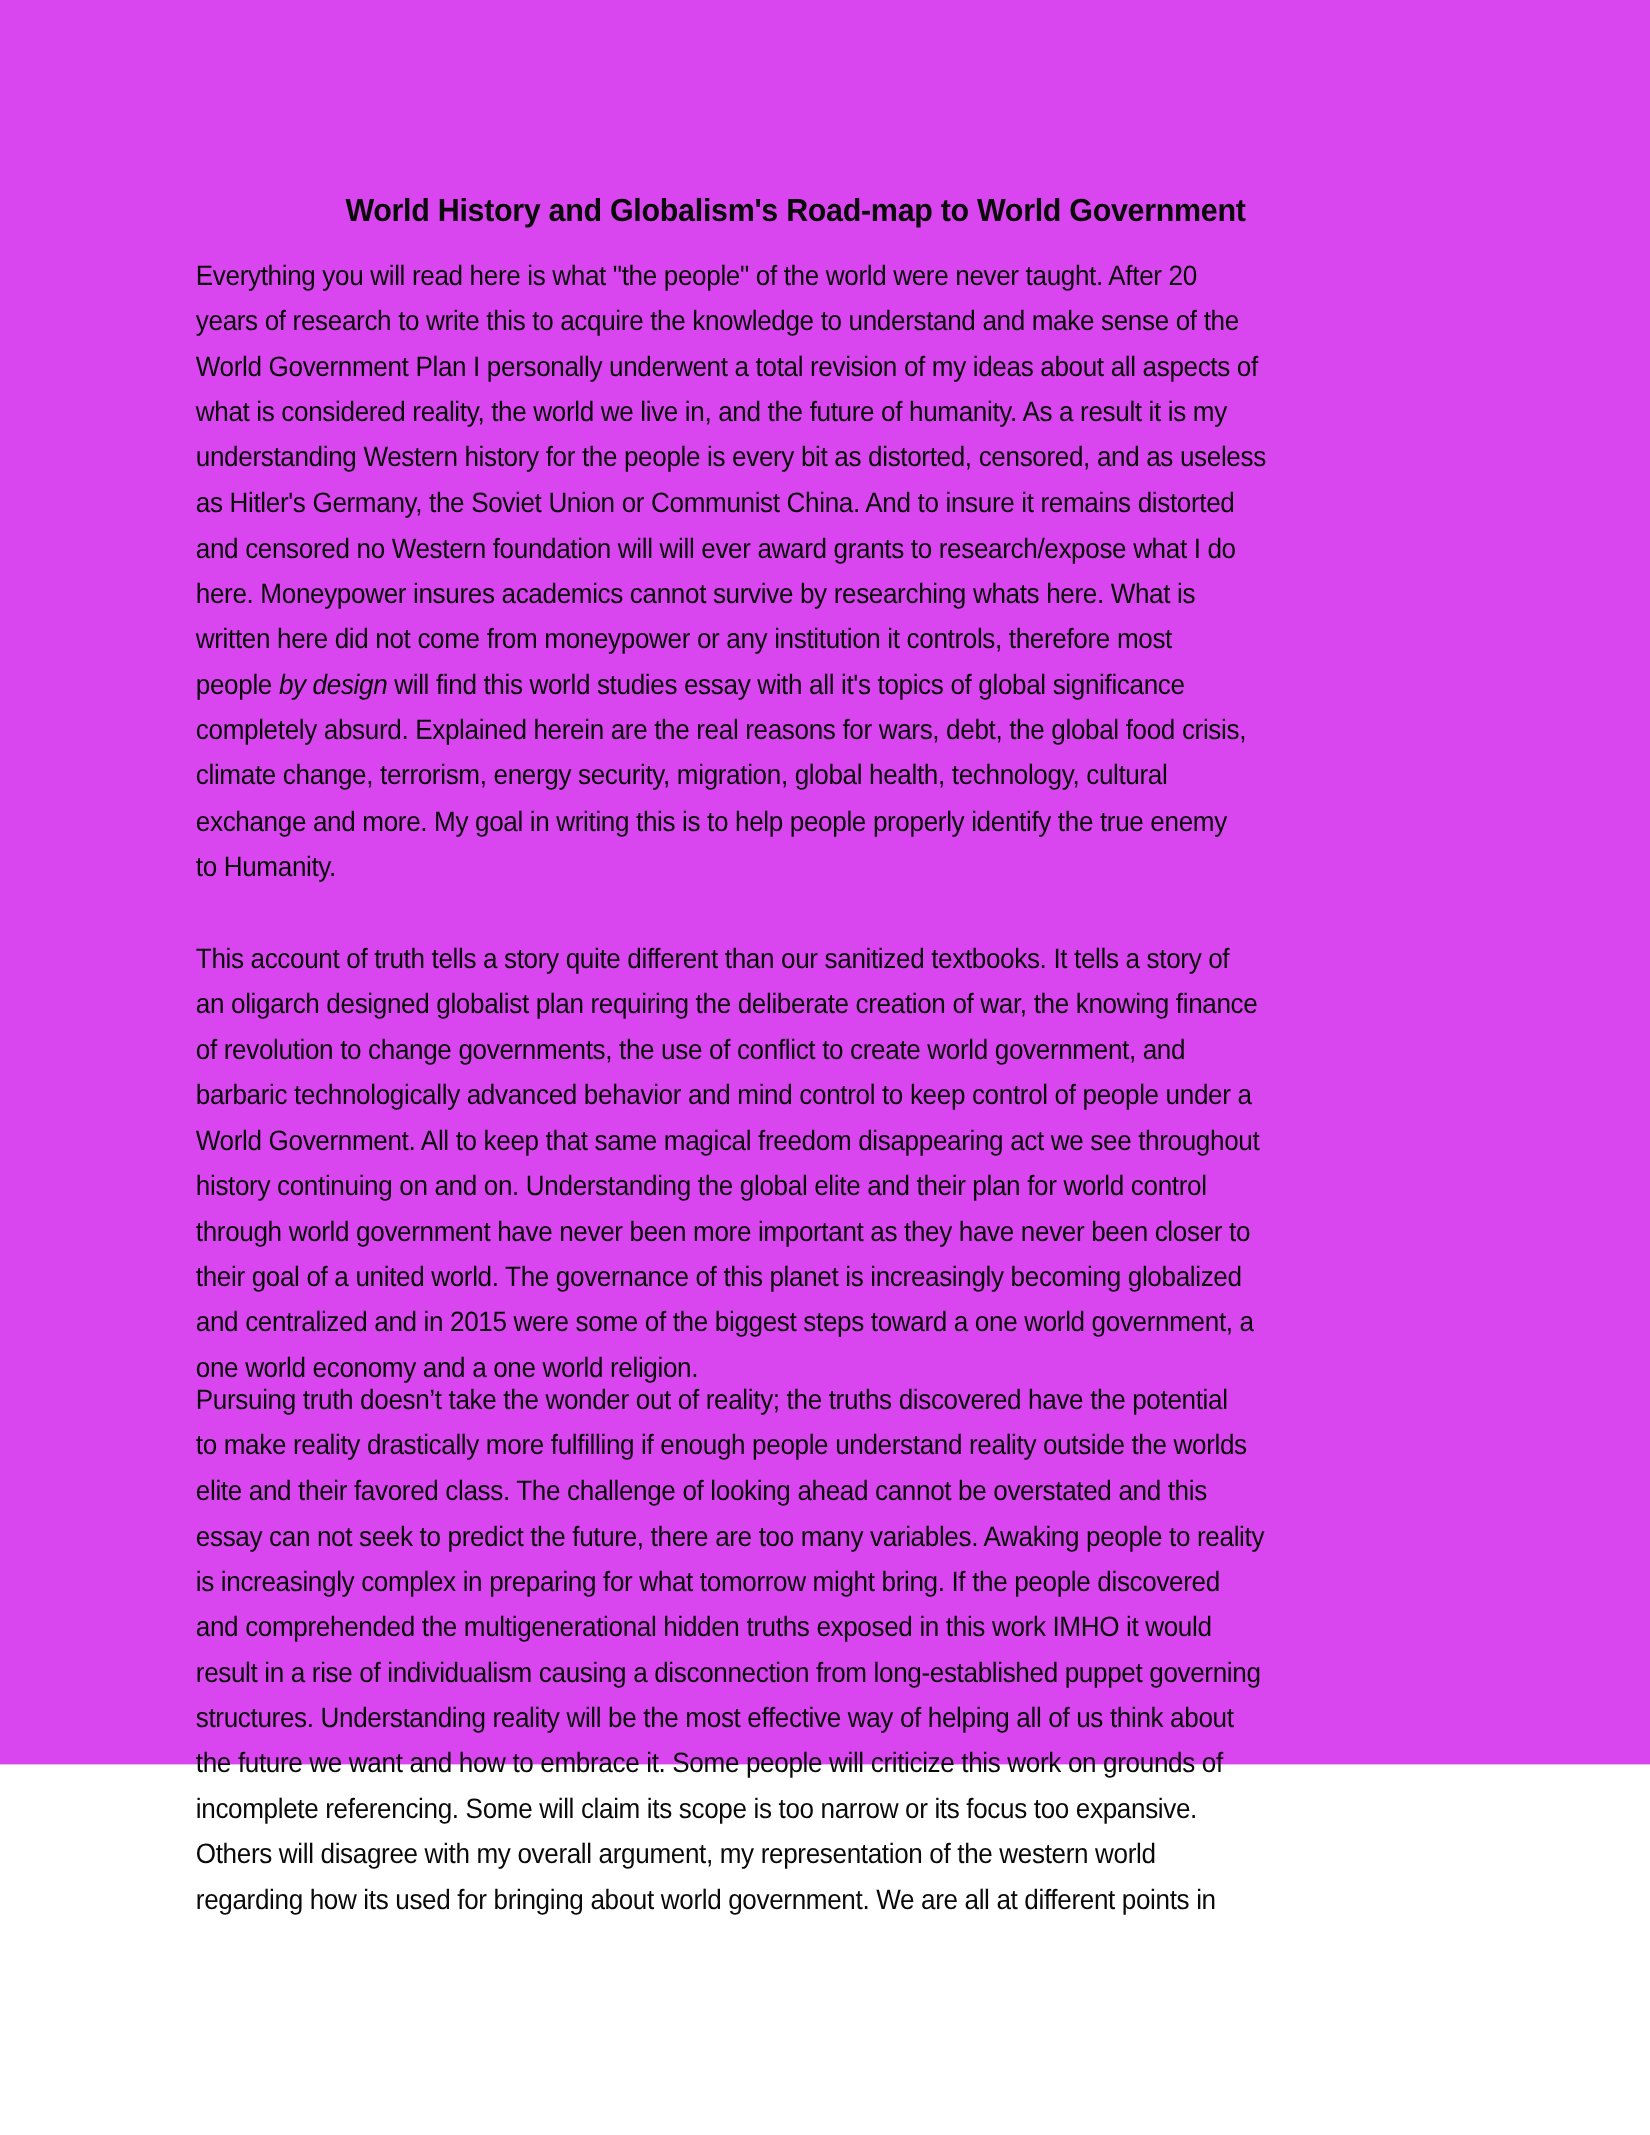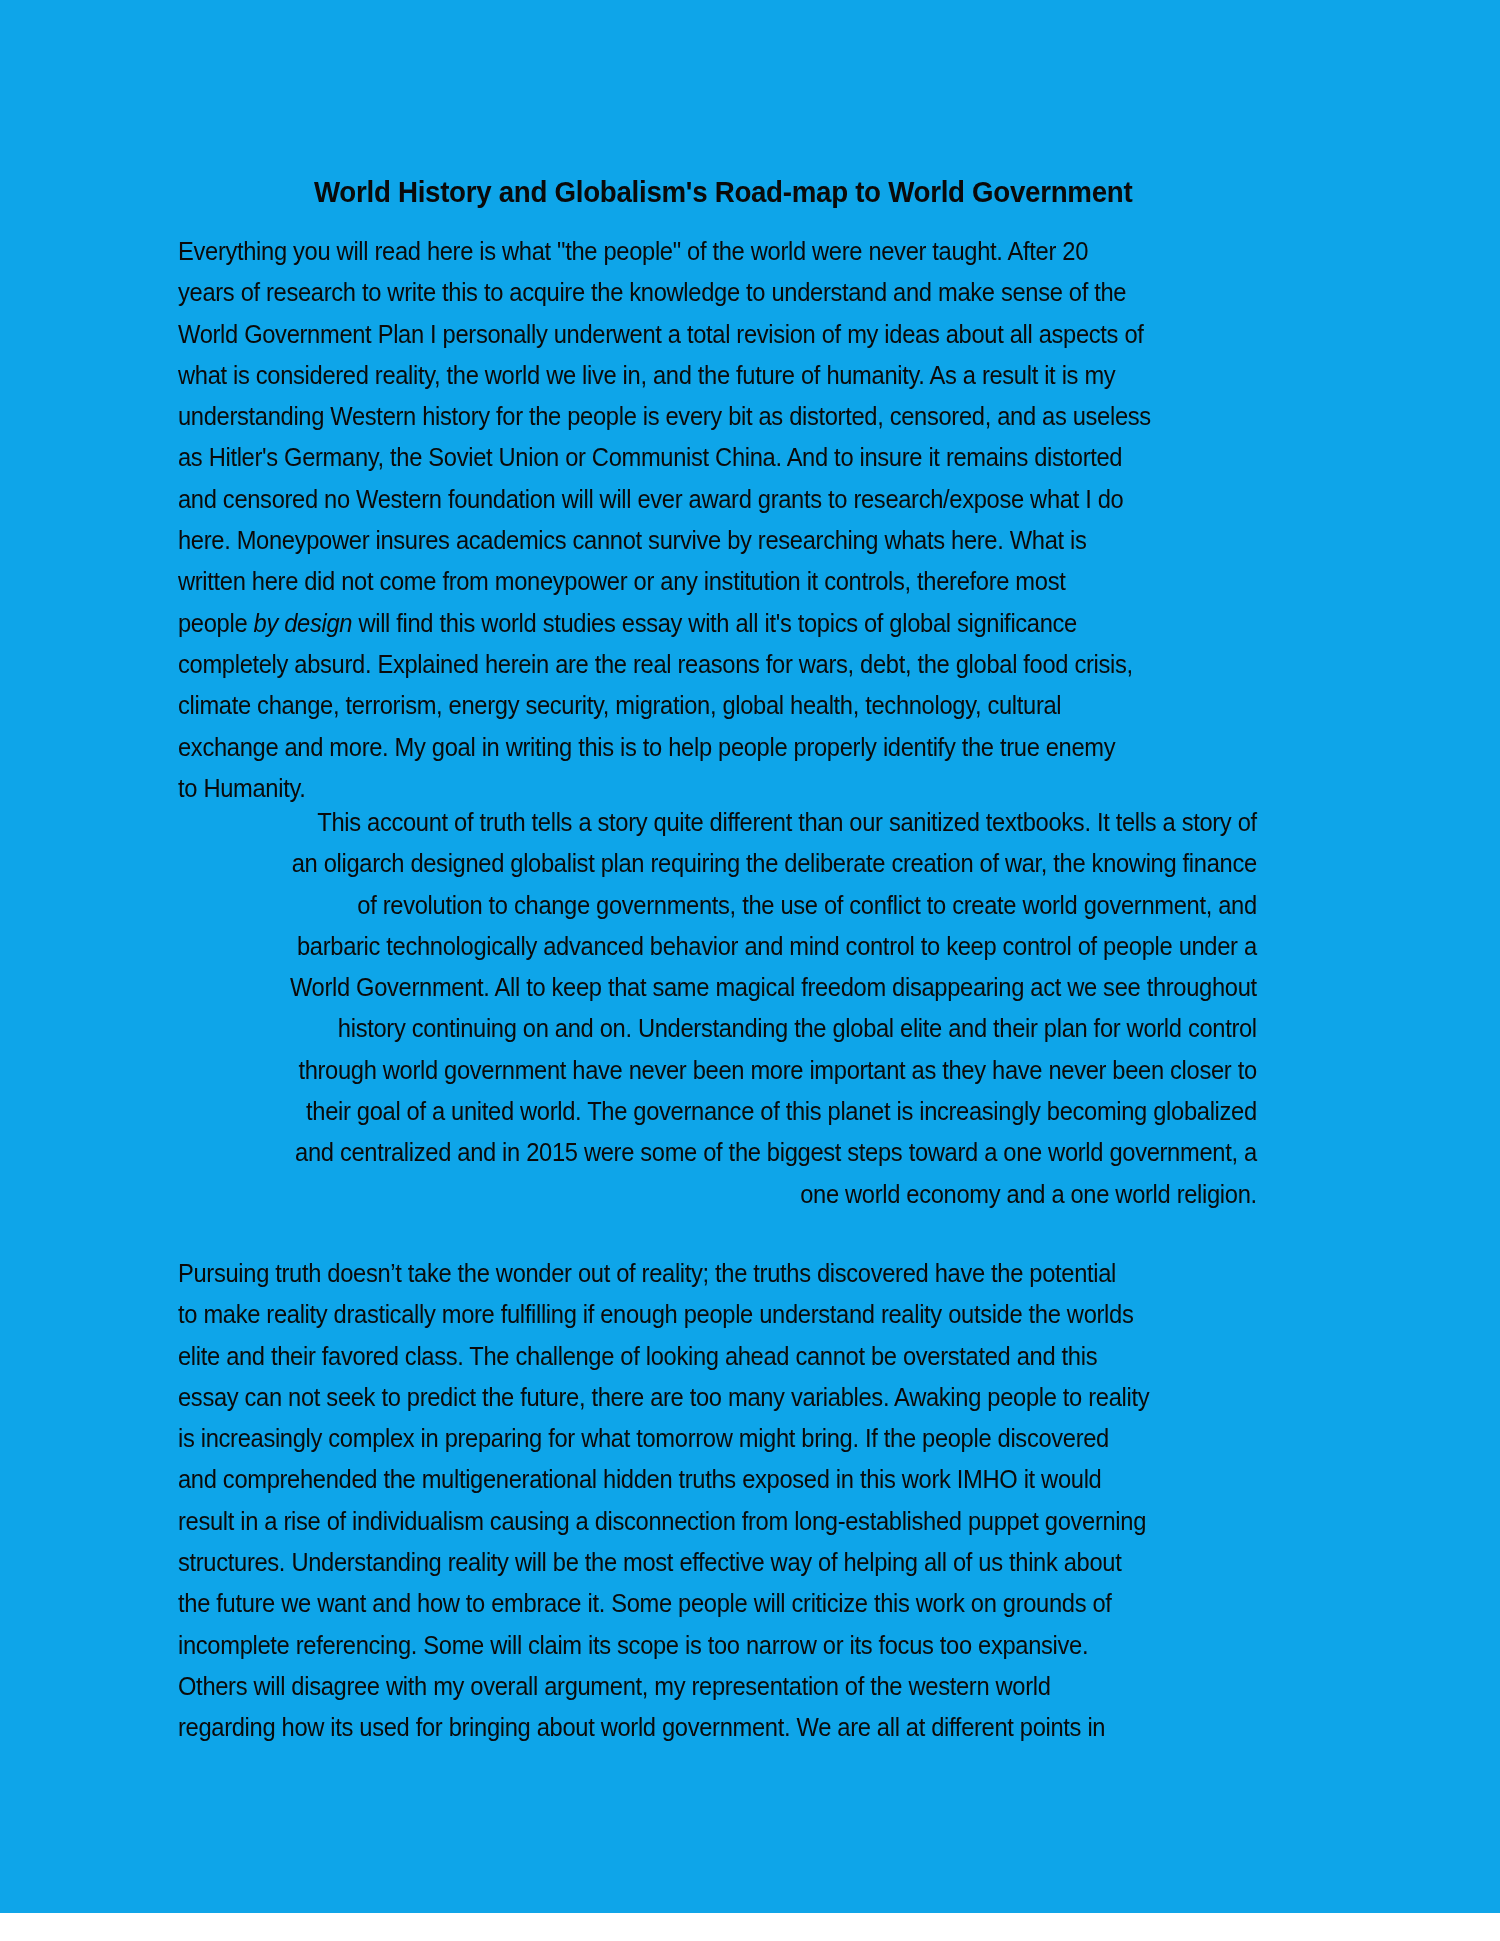--- a/index.html
+++ b/index.html
@@ -13,22 +13,22 @@
       position: relative;
       overflow: hidden;
       color: #0a0a0a;
       font-family: "Liberation Sans", "DejaVu Sans", sans-serif;
     }
     .page {
       position: absolute;
       left: 0;
       top: 0;
       width: 1500px;
-      height: 1913px;
-      background: #0ea5e9;
+      height: 1604px;
+      background: #d946ef;
     }
     .title {
       position: absolute;
       left: 314px;
       top: 172px;
       width: 965px;
       font-family: "Liberation Sans", sans-serif;
       font-weight: bold;
       font-size: 29px;
       letter-spacing: -0.3px;
@@ -74,21 +74,21 @@
       <span class="line">and censored no Western foundation will will ever award grants to research/expose what I do</span>
       <span class="line">here. Moneypower insures academics cannot survive by researching whats here. What is</span>
       <span class="line">written here did not come from moneypower or any institution it controls, therefore most</span>
       <span class="line"><span>people </span><span class="em">by design</span><span> will find this world studies essay with all it's topics of global significance</span></span>
       <span class="line">completely absurd. Explained herein are the real reasons for wars, debt, the global food crisis,</span>
       <span class="line">climate change, terrorism, energy security, migration, global health, technology, cultural</span>
       <span class="line">exchange and more.  My goal in writing this is to help people properly identify the true enemy</span>
       <span class="line">to Humanity.</span>
     </div>
 
-    <div class="para" style="top:571px;text-align:right;">
+    <div class="para" style="top:621px;">
       <span class="line">This account of truth tells a story quite different than our sanitized textbooks. It tells a story of</span>
       <span class="line">an oligarch designed globalist plan requiring the deliberate creation of war, the knowing finance</span>
       <span class="line">of revolution to change governments, the use of conflict to create world government, and</span>
       <span class="line">barbaric technologically advanced behavior and mind control to keep control of people under a</span>
       <span class="line">World Government. All to keep that same magical freedom disappearing act we see throughout</span>
       <span class="line">history continuing on and on. Understanding the global elite and their plan for world control</span>
       <span class="line">through world government have never been more important as they have never been closer to</span>
       <span class="line">their goal of a united world. The governance of this planet is increasingly becoming globalized</span>
       <span class="line">and centralized and in 2015 were some of the biggest steps toward a one world government, a</span>
       <span class="line">one world economy and a one world religion.</span>

